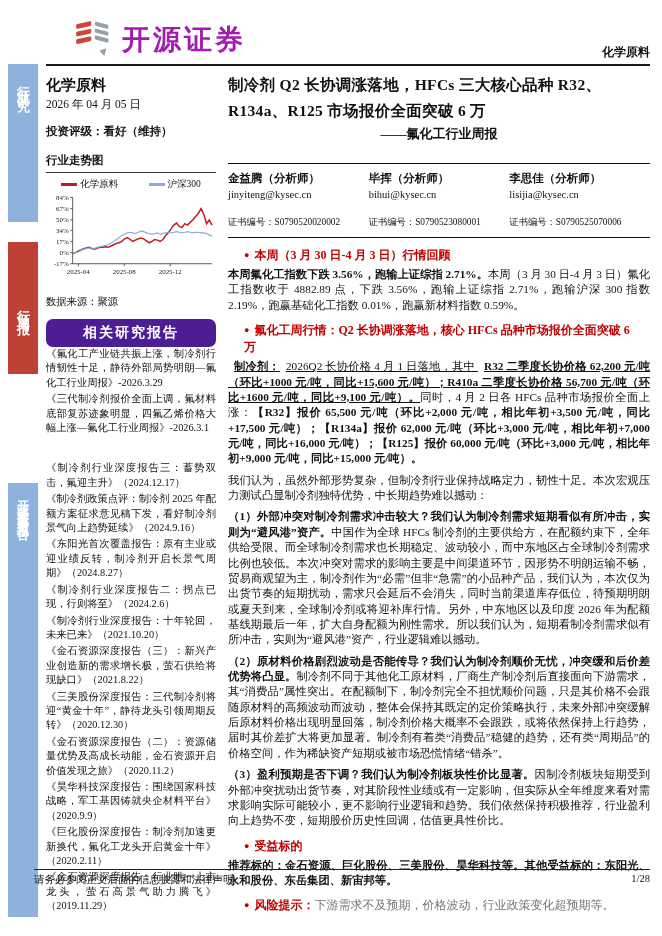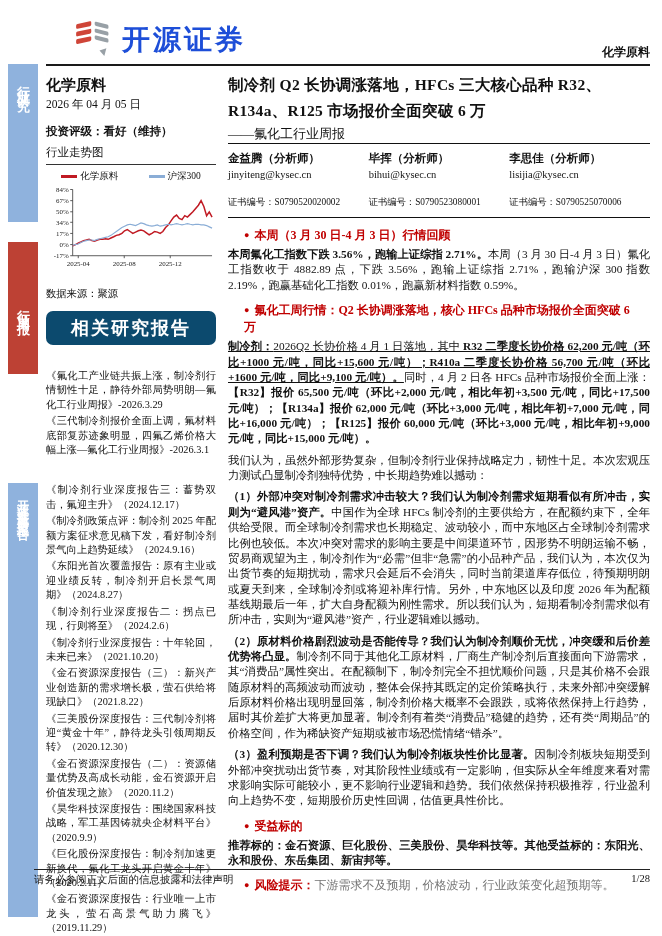--- a/index.html
+++ b/index.html
@@ -16,59 +16,59 @@
   .seg3{top:483px;height:434px;padding-top:8px;box-sizing:border-box;}
   .seg3 .vtxt{font-size:12px;letter-spacing:3px;line-height:30px;}
 
   .content{position:absolute;left:46px;right:12px;top:6px;}
 
   
   .masthead{display:flex;justify-content:space-between;align-items:flex-end;
         border-bottom:2px solid #1a1a1a;padding-bottom:2px;height:56px;}
   .logo{display:flex;align-items:center;gap:6px;padding-left:26px;}
   .logo-text{font-family:"Liberation Sans","DejaVu Sans",sans-serif;font-weight:bold;
-        font-size:28px;color:#1d4ed8;letter-spacing:3px;}
+        font-size:28px;color:#a21caf;letter-spacing:3px;}
   .category{font-weight:bold;font-size:12px;padding-bottom:1px;}
 
   .columns{display:flex;gap:12px;margin-top:6px;}
   .left-col{width:170px;flex:none;}
   .main-col{flex:1;min-width:0;}
 
   
   .industry{font-size:15px;font-weight:bold;margin:4px 0 2px;}
   .date{font-size:11.5px;margin-bottom:12px;}
   .rating{font-size:11.5px;font-weight:bold;white-space:nowrap;}
-  .trend-title{font-size:11.5px;font-weight:normal;margin-top:6px;padding-bottom:4px;
+  .trend-title{font-size:11.5px;font-weight:bold;margin-top:14px;padding-bottom:4px;
         border-bottom:1px solid #333;}
   .legend{display:flex;justify-content:space-around;align-items:center;font-size:9.5px;
         margin:5px 0 1px;}
   .legend .item{display:flex;align-items:center;gap:3px;}
   .legend .sw{display:inline-block;width:16px;height:2.5px;}
   .chart-source{font-size:10.3px;margin:3px 0 10px;font-family:Liberation Mono, monospace;}
-  .related-btn{background:#0c4a6e;color:#fff;font-weight:bold;font-size:18px;text-align:center;
-        padding:5px 0;border-radius:7px;margin-bottom:24px;letter-spacing:2px;}
+  .related-btn{background:#4c1d95;color:#fff;font-weight:bold;font-size:14px;text-align:center;
+        padding:5px 0;border-radius:7px;margin-bottom:0;letter-spacing:2px;}
   .report-item{font-size:10.3px;line-height:1.4;text-align:justify;margin-bottom:2px;}
   .report-gap{height:24px;}
 
   
   .title{font-size:15.5px;font-weight:bold;line-height:1.65;letter-spacing:0.3px;}
-  .subtitle{text-align:left;font-weight:normal;font-size:13px;padding:2px 0 0;
+  .subtitle{text-align:center;font-weight:bold;font-size:13px;padding:2px 0 20px;
         border-bottom:1.5px solid #111;}
   .analysts{display:flex;border-bottom:1.5px solid #111;padding:7px 0 8px;}
   .analyst{flex:1;min-width:0;}
   .analyst .nm{font-size:11.5px;font-weight:bold;margin-bottom:3px;}
   .analyst .em{font-size:10.5px;margin-bottom:16px;}
   .analyst .ct{font-size:9.3px;}
   .blocks{margin-top:6px;}
   .mh{color:#c00000;font-weight:bold;font-size:12px;margin:9px 16px 3px;}
   .mh .dot{font-size:9px;margin-right:5px;position:relative;top:-1px;}
   .mh .hr{color:#737373;font-weight:normal;font-family:Liberation Mono, monospace;}
   .para{font-size:11.3px;line-height:1.36;text-align:justify;margin:3px 0 6px;}
   .rb{font-weight:bold;}
-  .ru{text-decoration:underline;}
+  .ru{text-decoration:underline;margin-left:6px;}
 
   
   .footer{position:absolute;left:34px;right:12px;top:869px;border-top:1.2px solid #222;
         padding-top:3px;display:flex;justify-content:space-between;font-size:10.5px;}
 </style>
 </head>
 <body>
 
 <div class="page">
 

